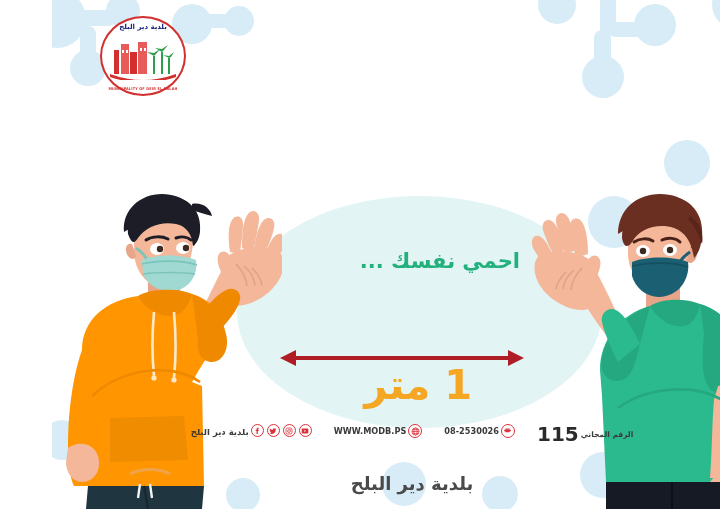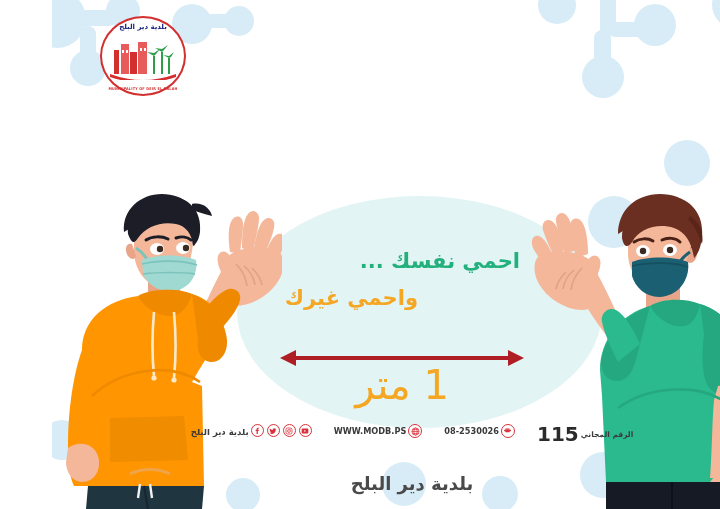--- a/index.html
+++ b/index.html
@@ -147,23 +147,22 @@
     border-top: 8px solid transparent;
     border-bottom: 8px solid transparent;
   }
   .arrow-head.left  { left: 0;  border-right: 16px solid #b01e25; }
   .arrow-head.right { right: 0; border-left: 16px solid #b01e25; }
   .distance-label {
     position: absolute;
     top: 362px;
     left: 280px;
     width: 140px;
-    text-align: center;
     font-size: 40px;
-    font-weight: normal;
+    font-weight: bold;
     color: #f5a623;
     direction: rtl;
     white-space: nowrap;
   }
 
   
   .figure { position: absolute; }
 
   
   .footer-strip {
@@ -435,21 +434,20 @@
 
     <path d="M128 120 C136 134 150 142 162 140 C172 138 176 128 178 118 C164 112 140 112 128 120 Z" fill="#25a87f"></path>
 
     <path d="M96 222 C126 200 178 196 206 218" stroke="#25a87f" stroke-width="2.6" fill="none"></path>
 
     <path d="M84 296 L220 296 L218 323 L84 323 Z" fill="#161a24"></path>
     <path d="M150 296 L150 323" stroke="#0d1018" stroke-width="2" fill="none"></path>
   </svg>
 
   <div class="slogan-1">احمي نفسك ...</div>
-  <div class="slogan-2">واحمي غيرك</div>
 
   <div class="arrow-wrap">
     <div class="arrow-head left"></div>
     <div class="arrow-line"></div>
     <div class="arrow-head right"></div>
   </div>
   <div class="distance-label">1 متر</div>
 
   <div class="footer-strip">
 

